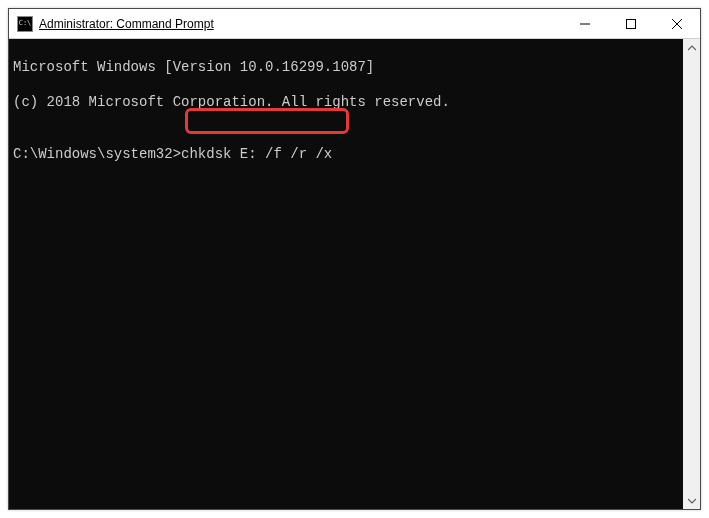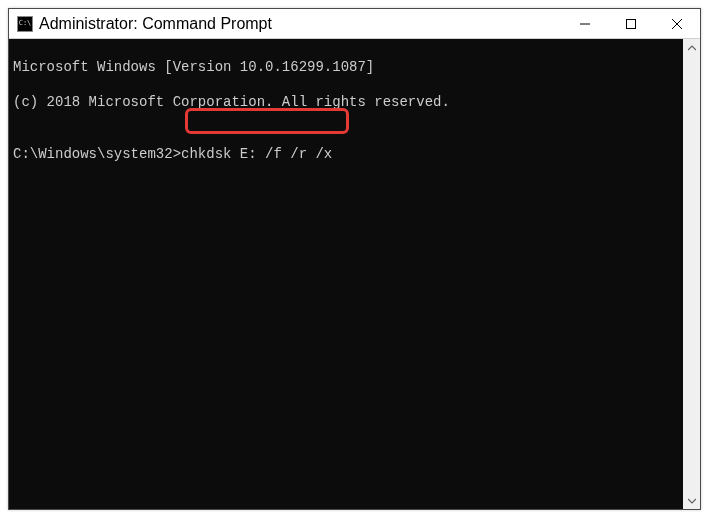--- a/index.html
+++ b/index.html
@@ -39,23 +39,24 @@
       border: 1px solid #888;
       display: flex;
       align-items: center;
       justify-content: center;
       font-size: 7px;
       color: #ccc;
       font-family: monospace;
       line-height: 1;
     }
     .titlebar-text {
-      font-size: 16px;
+      font-size: 12px;
       color: #000;
       flex: 1;
+      text-decoration: underline;
     }
     .window-controls {
       display: flex;
       height: 100%;
     }
     .win-btn {
       width: 46px;
       height: 100%;
       display: flex;
       align-items: center;

